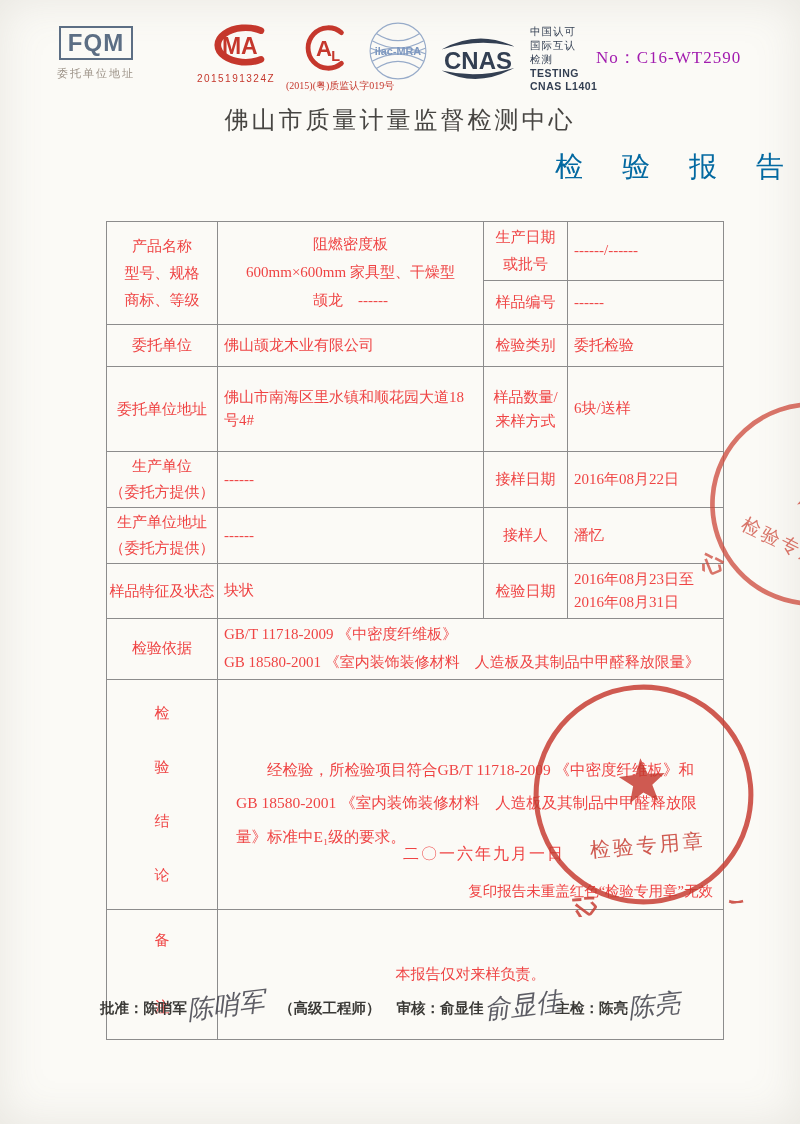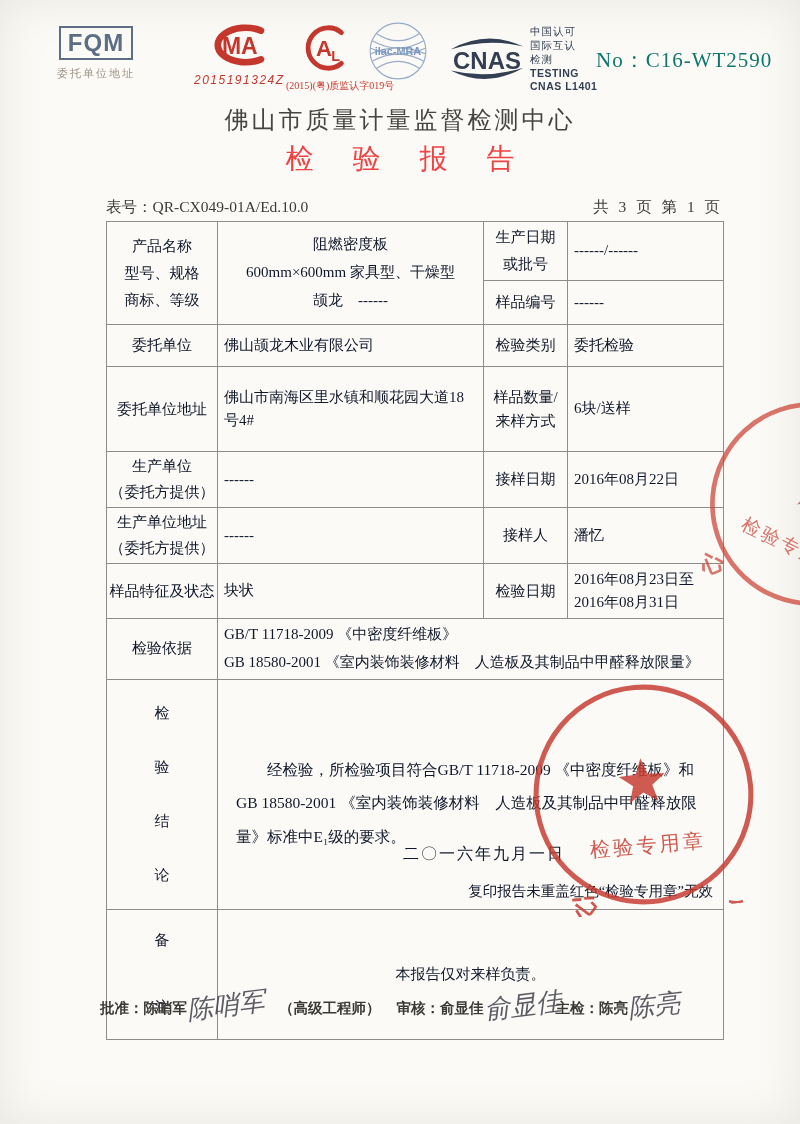--- a/index.html
+++ b/index.html
@@ -11,39 +11,39 @@
     box-shadow: inset 0 0 46px rgba(120,110,100,.14);
   }
   .abs { position:absolute; }
 
   
   .fqm { left:40px; top:26px; width:112px; text-align:center; }
   .fqm-mark { display:inline-block; font-family:"Liberation Sans",sans-serif; font-weight:bold;
     font-size:24px; color:#5c6e84; letter-spacing:1px; border:2.5px solid #5c6e84; padding:1px 7px; }
   .fqm-caption { margin-top:6px; font-size:11px; color:#9b9186; letter-spacing:2px; }
   .cma { left:194px; top:22px; width:84px; text-align:center; }
-  .cma-num { font-family:"Liberation Sans",sans-serif; font-size:12px; color:#c5372c; letter-spacing:1.5px; margin-top:1px;font-style:italic; }
+  .cma-num { font-family:"Liberation Sans",sans-serif; font-size:10px; color:#c5372c; letter-spacing:1.5px; margin-top:1px; }
   .cal { left:286px; top:22px; width:80px; text-align:center; }
   .cal-caption { font-size:10px; color:#c5372c; margin-top:1px; white-space:nowrap; }
   .ilac { left:366px; top:20px; width:64px; text-align:center; }
-  .cnas { left:444px; top:36px; }
+  .cnas { left:435px; top:36px; }
   .cnas-text { left:530px; top:25px; font-family:"Liberation Sans",sans-serif; font-size:10.5px;
     color:#333f52; line-height:1.32; letter-spacing:1px; }
   .cnas-text .b { font-weight:bold; letter-spacing:.5px; }
-  .report-no { left:596px; top:46px; font-size:21px; letter-spacing:1px; color:#0f766e;font-family:Liberation Serif, serif; }
+  .report-no { left:596px; top:46px; font-size:17px; letter-spacing:1px; color:#a21caf;font-family:Liberation Serif, serif; }
 
   
   .title { top:104px; width:100%; text-align:center; font-size:24px; letter-spacing:3px; color:#474542; }
-  .subtitle { top:140px; width:100%; text-align:center; font-size:28px; letter-spacing:16px; text-indent:16px; color:#ef4444; }
+  .subtitle { top:148px; width:100%; text-align:right; font-size:28px; letter-spacing:16px; text-indent:16px; color:#0369a1; }
   .form-row { left:106px; top:197px; width:617px; display:flex; justify-content:space-between; font-size:15.5px; color:#3d3b38; }
   .form-row .pages { letter-spacing:3px; }
 
   
   table.report { position:absolute; left:106px; top:221px; width:617px;
-    border-collapse:collapse; table-layout:fixed; font-size:15px; color:#0f172a; z-index:2; }
+    border-collapse:collapse; table-layout:fixed; font-size:15px; color:#ef4444; z-index:2; }
   table.report td { border:1px solid #8c8c8c; padding:2px 6px; vertical-align:middle; }
   td.lbl { text-align:center; line-height:1.8; }
   td.val { text-align:left; padding-left:11px; line-height:1.7; }
   td.center { text-align:center; }
   .prod-vals div { text-align:center; line-height:1.85; }
   td.concl { position:relative; vertical-align:top; }
   .concl-text { padding:18px 14px 0 12px; text-indent:2em; line-height:2.15; font-size:15.5px; }
   .concl-date { position:absolute; right:158px; bottom:44px; font-size:16px; letter-spacing:2px; }
   .concl-note { position:absolute; right:10px; bottom:8px; font-size:14.5px; }
   .vstack { display:flex; flex-direction:column; align-items:center; justify-content:center; }
@@ -120,24 +120,20 @@
     <div class="b">CNAS L1401</div>
   </div>
 
   <div class="abs report-no">
     <span>No：</span><span>C16-WT2590</span>
   </div>
 
   <div class="abs title">佛山市质量计量监督检测中心</div>
   <div class="abs subtitle">检 验 报 告</div>
 
-  <div class="abs form-row">
-    <span><span>表号：</span><span>QR-CX049-01A/Ed.10.0</span></span>
-    <span class="pages">共 3 页  第 1 页</span>
-  </div>
 
   <table class="report">
     <colgroup>
         <col style="width:111px">
         <col style="width:266px">
         <col style="width:84px">
         <col style="width:156px">
       </colgroup>
 
     <tbody>

